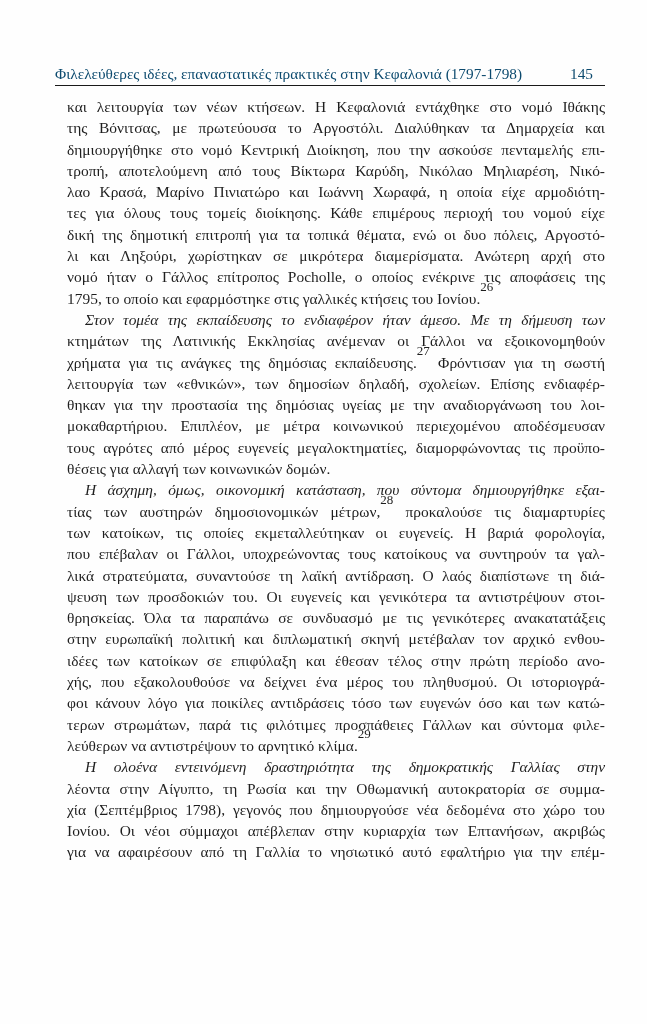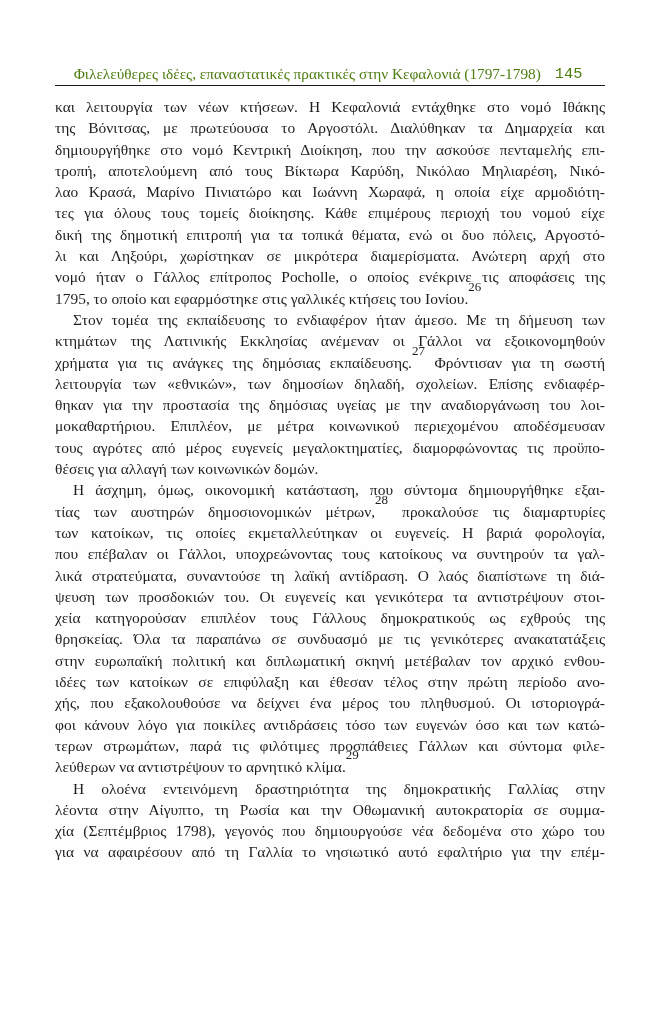--- a/index.html
+++ b/index.html
@@ -8,37 +8,37 @@
       position: relative;
     }
     .page {
       position: absolute; left: 0; top: 0; width: 647px; height: 1024px;
       background: #fefefe;
     }
     .running-head {
       position: absolute; left: 55px; width: 550px; top: 64px; height: 22px;
       border-bottom: 1.3px solid #1a1a1a;
       font-family: "Liberation Serif", "DejaVu Serif", serif;
-      font-size: 15.3px; color: #4d7c0f;
-      display: flex; justify-content: center; align-items: flex-end;
+      font-size: 15.3px; color: #0c4a6e;
+      display: flex; justify-content: space-between; align-items: flex-end;
       padding-bottom: 2px; box-sizing: border-box;
     }
     .running-head .rh-title { white-space: nowrap; }
-    .running-head .rh-page { margin-left: 14px; margin-right: 4px; font-family: Liberation Mono, monospace; }
+    .running-head .rh-page { margin-left: 14px; margin-right: 12px; }
     .body-text {
       position: absolute; left: 55px; top: 96px; width: 550px;
       font-family: "Liberation Serif", "DejaVu Serif", serif;
       font-size: 15.45px; line-height: 21.3px; color: #1e1e1e;
     }
     .line {
       display: block; white-space: nowrap; text-align: justify;
-      text-align-last: justify; height: 21.3px; overflow: visible;
+      text-align-last: justify; height: 21.3px; overflow: visible; margin-left: 12px;
     }
     .line.last { text-align-last: left; }
-    .line.indent { padding-left: 18px; }
+    .line.indent { padding-left: 18px; font-style: italic; }
     sup.fn {
       font-size: 13px; vertical-align: top; position: relative; top: -1px;
       line-height: 0;
     }
   </style>
 </head>
 <body>
 
 <div class="page">
   <div class="running-head">
@@ -69,29 +69,29 @@
         <span class="line"><span>τους αγρότες από μέρος ευγενείς μεγαλοκτηματίες, διαμορφώνοντας τις προϋπο-</span></span>
         <span class="line last"><span>θέσεις για αλλαγή των κοινωνικών δομών.</span></span>
       </div>
       <div>
         <span class="line indent"><span>Η άσχημη, όμως, οικονομική κατάσταση, που σύντομα δημιουργήθηκε εξαι-</span></span>
         <span class="line"><span>τίας των αυστηρών δημοσιονομικών μέτρων,</span><sup class="fn">28</sup><span> προκαλούσε τις διαμαρτυρίες</span></span>
         <span class="line"><span>των κατοίκων, τις οποίες εκμεταλλεύτηκαν οι ευγενείς. Η βαριά φορολογία,</span></span>
         <span class="line"><span>που επέβαλαν οι Γάλλοι, υποχρεώνοντας τους κατοίκους να συντηρούν τα γαλ-</span></span>
         <span class="line"><span>λικά στρατεύματα, συναντούσε τη λαϊκή αντίδραση. Ο λαός διαπίστωνε τη διά-</span></span>
         <span class="line"><span>ψευση των προσδοκιών του. Οι ευγενείς και γενικότερα τα αντιστρέψουν στοι-</span></span>
-        <span class="line"><span>χεία κατηγορούσαν επιπλέον τους Γάλλους δημοκρατικούς ως εχθρούς της</span></span>
         <span class="line"><span>θρησκείας. Όλα τα παραπάνω σε συνδυασμό με τις γενικότερες ανακατατάξεις</span></span>
         <span class="line"><span>στην ευρωπαϊκή πολιτική και διπλωματική σκηνή μετέβαλαν τον αρχικό ενθου-</span></span>
         <span class="line"><span>ιδέες των κατοίκων σε επιφύλαξη και έθεσαν τέλος στην πρώτη περίοδο ανο-</span></span>
         <span class="line"><span>χής, που εξακολουθούσε να δείχνει ένα μέρος του πληθυσμού. Οι ιστοριογρά-</span></span>
         <span class="line"><span>φοι κάνουν λόγο για ποικίλες αντιδράσεις τόσο των ευγενών όσο και των κατώ-</span></span>
         <span class="line"><span>τερων στρωμάτων, παρά τις φιλότιμες προσπάθειες Γάλλων και σύντομα φιλε-</span></span>
         <span class="line last"><span>λεύθερων να αντιστρέψουν το αρνητικό κλίμα.</span><sup class="fn">29</sup></span>
       </div>
       <div>
         <span class="line indent"><span>Η ολοένα εντεινόμενη δραστηριότητα της δημοκρατικής Γαλλίας στην</span></span>
         <span class="line"><span>λέοντα στην Αίγυπτο, τη Ρωσία και την Οθωμανική αυτοκρατορία σε συμμα-</span></span>
         <span class="line"><span>χία (Σεπτέμβριος 1798), γεγονός που δημιουργούσε νέα δεδομένα στο χώρο του</span></span>
+        <span class="line"><span>Ιονίου. Οι νέοι σύμμαχοι απέβλεπαν στην κυριαρχία των Επτανήσων, ακριβώς</span></span>
         <span class="line"><span>για να αφαιρέσουν από τη Γαλλία το νησιωτικό αυτό εφαλτήριο για την επέμ-</span></span>
       </div>
     </div>
 </div>
 
 </body></html>

